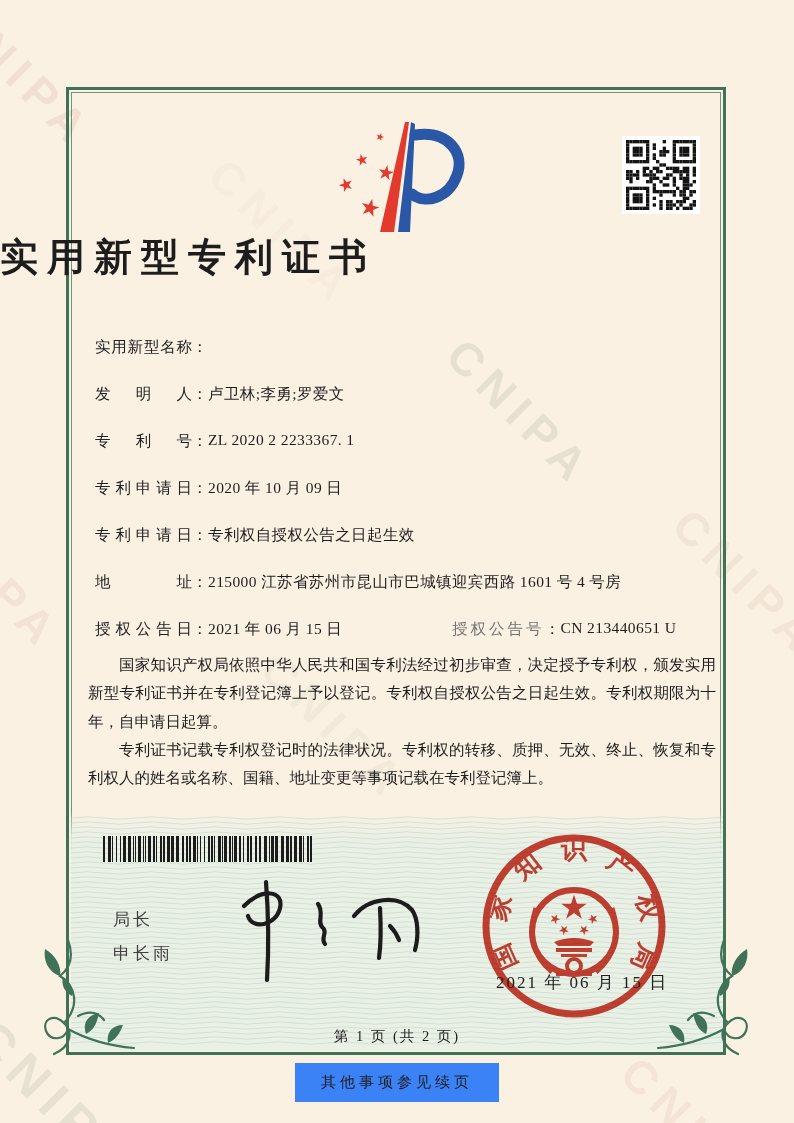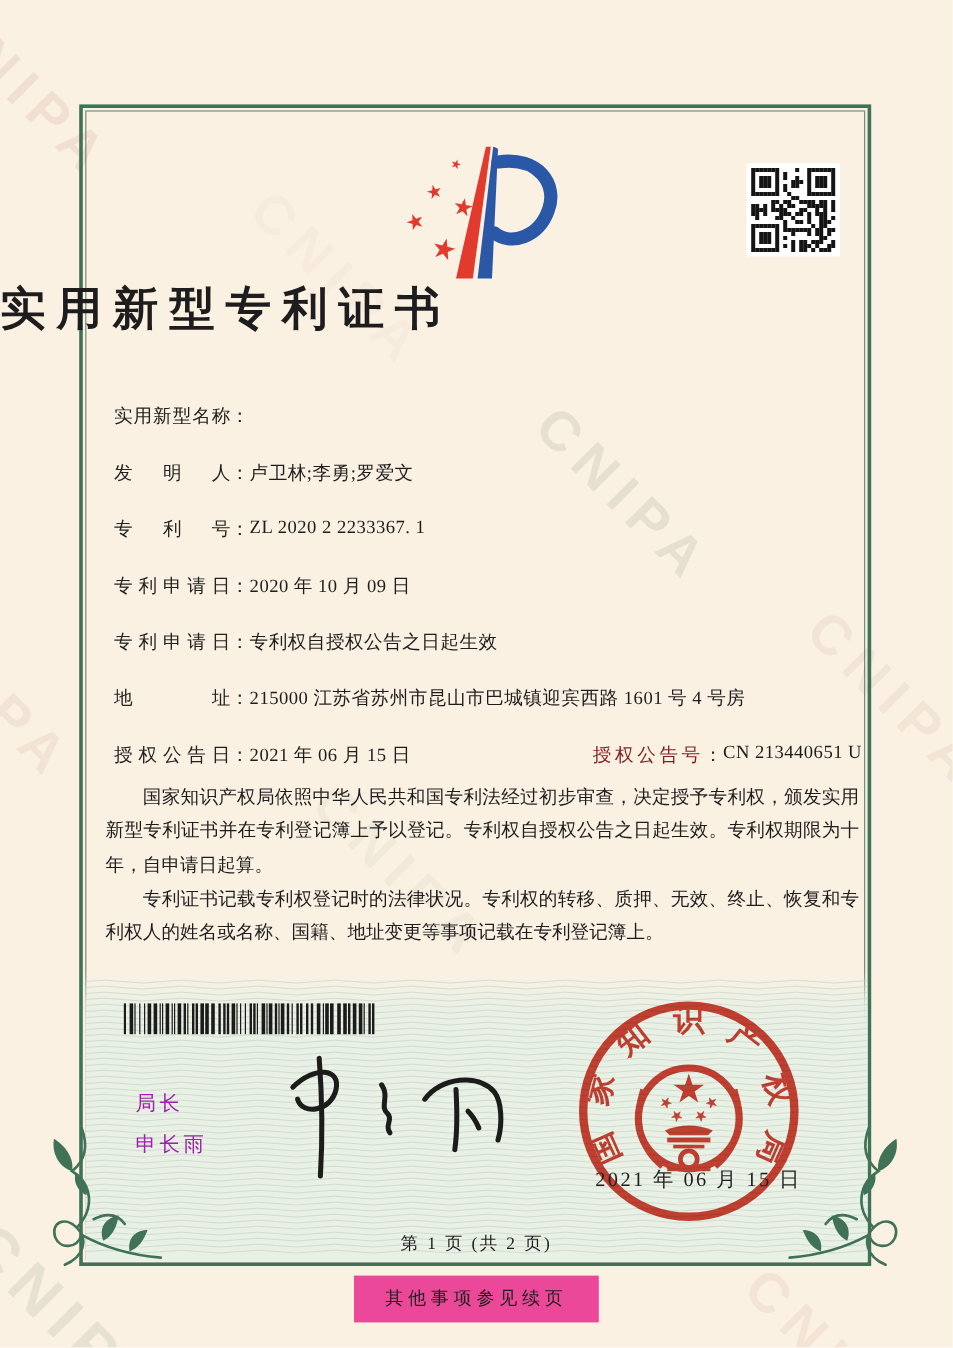--- a/index.html
+++ b/index.html
@@ -24,34 +24,34 @@
   .band svg{position:absolute; left:0; top:0;}
   .cert-no{position:absolute; left:95px; top:133px; font-size:17px; letter-spacing:2px;}
   .title{position:absolute; left:0; right:0; top:232px; 
     font-size:38px; font-weight:700; letter-spacing:9px;}
   .fields{position:absolute; left:95px; top:337px; width:616px; font-size:15.5px;}
   .frow{display:flex; align-items:flex-start; height:47px;}
   .flabel{width:97px; text-align:justify; text-align-last:justify; flex:none; color:#222;}
   .fcolon{flex:none; width:16px; color:#222;}
   .fvalue{flex:1; letter-spacing:.4px; white-space:nowrap;}
   .fvalue.v1{flex:none; width:212px;}
-  .flabel2{flex:none; letter-spacing:3px; margin-left:74px; color:#7f1d1d;}
+  .flabel2{flex:none; letter-spacing:3px; margin-left:32px; color:#737373;}
   .body-text{position:absolute; left:88px; top:651px; width:628px;
     font-size:15.5px; line-height:1.83; text-align:justify;}
   .body-text p{margin:0; text-indent:2em;}
   .barcode{position:absolute; left:103px; top:836px;}
   .director{position:absolute; left:113px; top:903px;
     font-family:"Liberation Sans","DejaVu Sans",sans-serif;
-    font-size:17px; letter-spacing:3px; color:#a21caf; line-height:2.0;}
+    font-size:17px; letter-spacing:3px; color:#404040; line-height:2.0;}
   .autograph{position:absolute; left:222px; top:878px;}
   .seal{position:absolute; left:472px; top:824px; mix-blend-mode:multiply; opacity:.95;}
   .seal-date{position:absolute; left:496px; top:971px; font-size:17px; letter-spacing:2px; color:#1f1f1f; z-index:5;}
   .page-num{position:absolute; left:0; right:0; top:1027px; text-align:center; font-size:14.5px; letter-spacing:2px;}
   .cont-note{position:absolute; left:50%; transform:translateX(-50%); top:1063px;
-    background:#ec4899; padding:10px 26px; font-size:15px; letter-spacing:4px; white-space:nowrap;}
+    background:#3b82f6; padding:10px 26px; font-size:15px; letter-spacing:4px; white-space:nowrap;}
   .corner-orn{position:absolute; z-index:2;}
   .qr{position:absolute; left:622px; top:136px;}
   .logo{position:absolute; left:322px; top:122px;}
 </style>
 </head>
 <body>
 
 <div class="page">
 
   <div class="wm" style="left:-26px;top:-10px;color:rgba(198,152,132,.18)">CNIPA</div>

